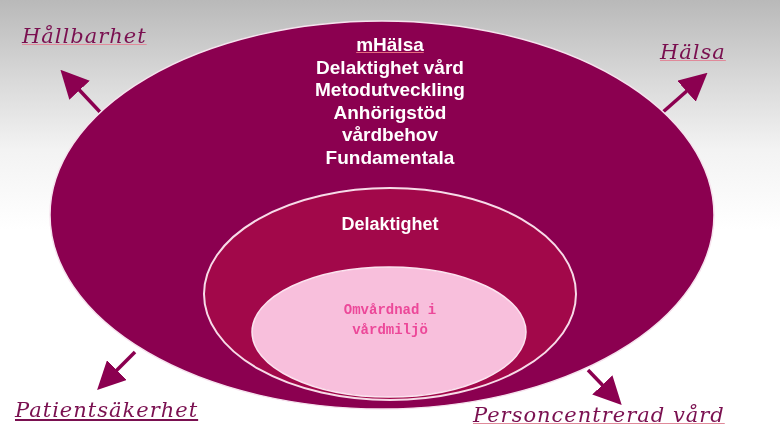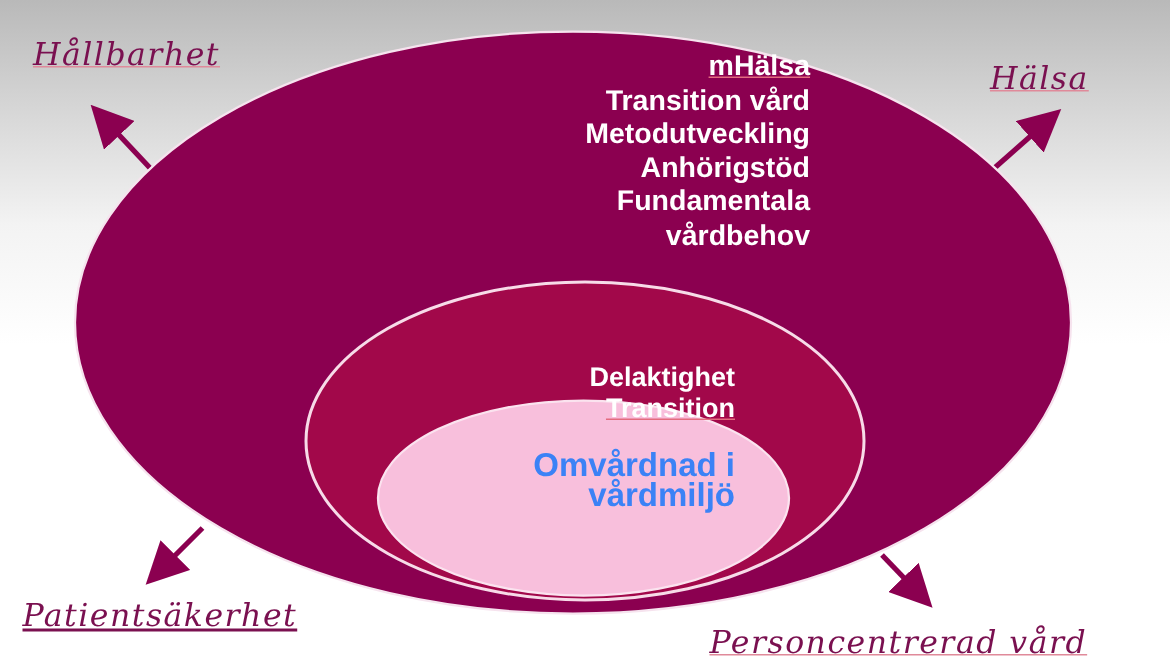--- a/index.html
+++ b/index.html
@@ -2,26 +2,26 @@
 <html><head>
 <meta charset="utf-8">
 <style>
   html,body{margin:0;padding:0;}
   body{width:780px;height:439px;overflow:hidden;position:relative;
     background:linear-gradient(to bottom,#b9b9b9 0px,#d9d9d9 80px,#f3f3f3 150px,#ffffff 230px,#ffffff 439px);
     font-family:"Liberation Sans",sans-serif;}
   svg.diag{position:absolute;left:0;top:0;}
   .txt{position:absolute;text-align:center;font-weight:bold;font-family:"Liberation Sans",sans-serif;}
   .outer-text{left:240px;width:300px;top:34px;color:#ffffff;font-size:19px;line-height:22.5px;}
-  .mid-text{left:290px;width:200px;top:214px;color:#ffffff;font-size:18px;line-height:21px;margin-top:27px;}
-  .inner-text{left:290px;width:200px;top:300px;color:#3b82f6;font-size:22px;line-height:20px;}
+  .mid-text{left:290px;width:200px;top:214px;color:#ffffff;font-size:18px;line-height:21px;}
+  .inner-text{left:290px;width:200px;top:300px;color:#ec4899;font-size:14px;line-height:20px;font-family:Liberation Mono, monospace;}
   .ul{text-decoration:underline;text-decoration-color:#e36b7f;text-decoration-thickness:1px;}
   .label{position:absolute;color:#7a1050;font-family:"DejaVu Serif",serif;font-style:italic;font-size:21px;
     letter-spacing:1px;text-decoration:underline;text-decoration-color:#e08a9a;text-decoration-thickness:1px;}
-  .line{display:block;text-align:right;}
+  .line{display:block;}
 </style>
 </head>
 <body>
 
 <svg class="diag" width="780" height="439" viewBox="0 0 780 439">
   <defs>
     <marker id="ah" markerWidth="8" markerHeight="8" refX="4" refY="4" orient="auto" markerUnits="strokeWidth">
       <path d="M0,0 L8,4 L0,8 Z" fill="#8b0050"></path>
     </marker>
   </defs>
@@ -33,33 +33,32 @@
 
   <ellipse cx="382" cy="215" rx="332" ry="194" fill="#8b0050" stroke="#f6e3ee" stroke-width="1.5"></ellipse>
 
   <ellipse cx="390" cy="294" rx="186" ry="106" fill="#a2084a" stroke="#f7dbe8" stroke-width="2"></ellipse>
 
   <ellipse cx="389" cy="332" rx="137" ry="65" fill="#f8bfdc" stroke="#fbe3ef" stroke-width="1.5"></ellipse>
 </svg>
 
 <div class="txt outer-text">
   <span class="line ul">mHälsa</span>
-  <span class="line">Transition vård</span>
+  <span class="line">Delaktighet vård</span>
   <span class="line">Metodutveckling</span>
   <span class="line">Anhörigstöd</span>
+  <span class="line">vårdbehov</span>
   <span class="line">Fundamentala</span>
-  <span class="line">vårdbehov</span>
 </div>
 
 <div class="txt mid-text">
   <span class="line">Delaktighet</span>
-  <span class="line"><span class="ul">Transition</span></span>
 </div>
 
 <div class="txt inner-text">
   <span class="line">Omvårdnad i</span>
   <span class="line">vårdmiljö</span>
 </div>
 
 <div class="label" style="left:22px;top:24px;">Hållbarhet</div>
 <div class="label" style="left:660px;top:40px;">Hälsa</div>
 <div class="label" style="left:15px;top:398px;text-decoration:underline;">Patientsäkerhet</div>
-<div class="label" style="left:473px;top:416px;">Personcentrerad vård</div>
+<div class="label" style="left:473px;top:403px;">Personcentrerad vård</div>
 
 </body></html>

